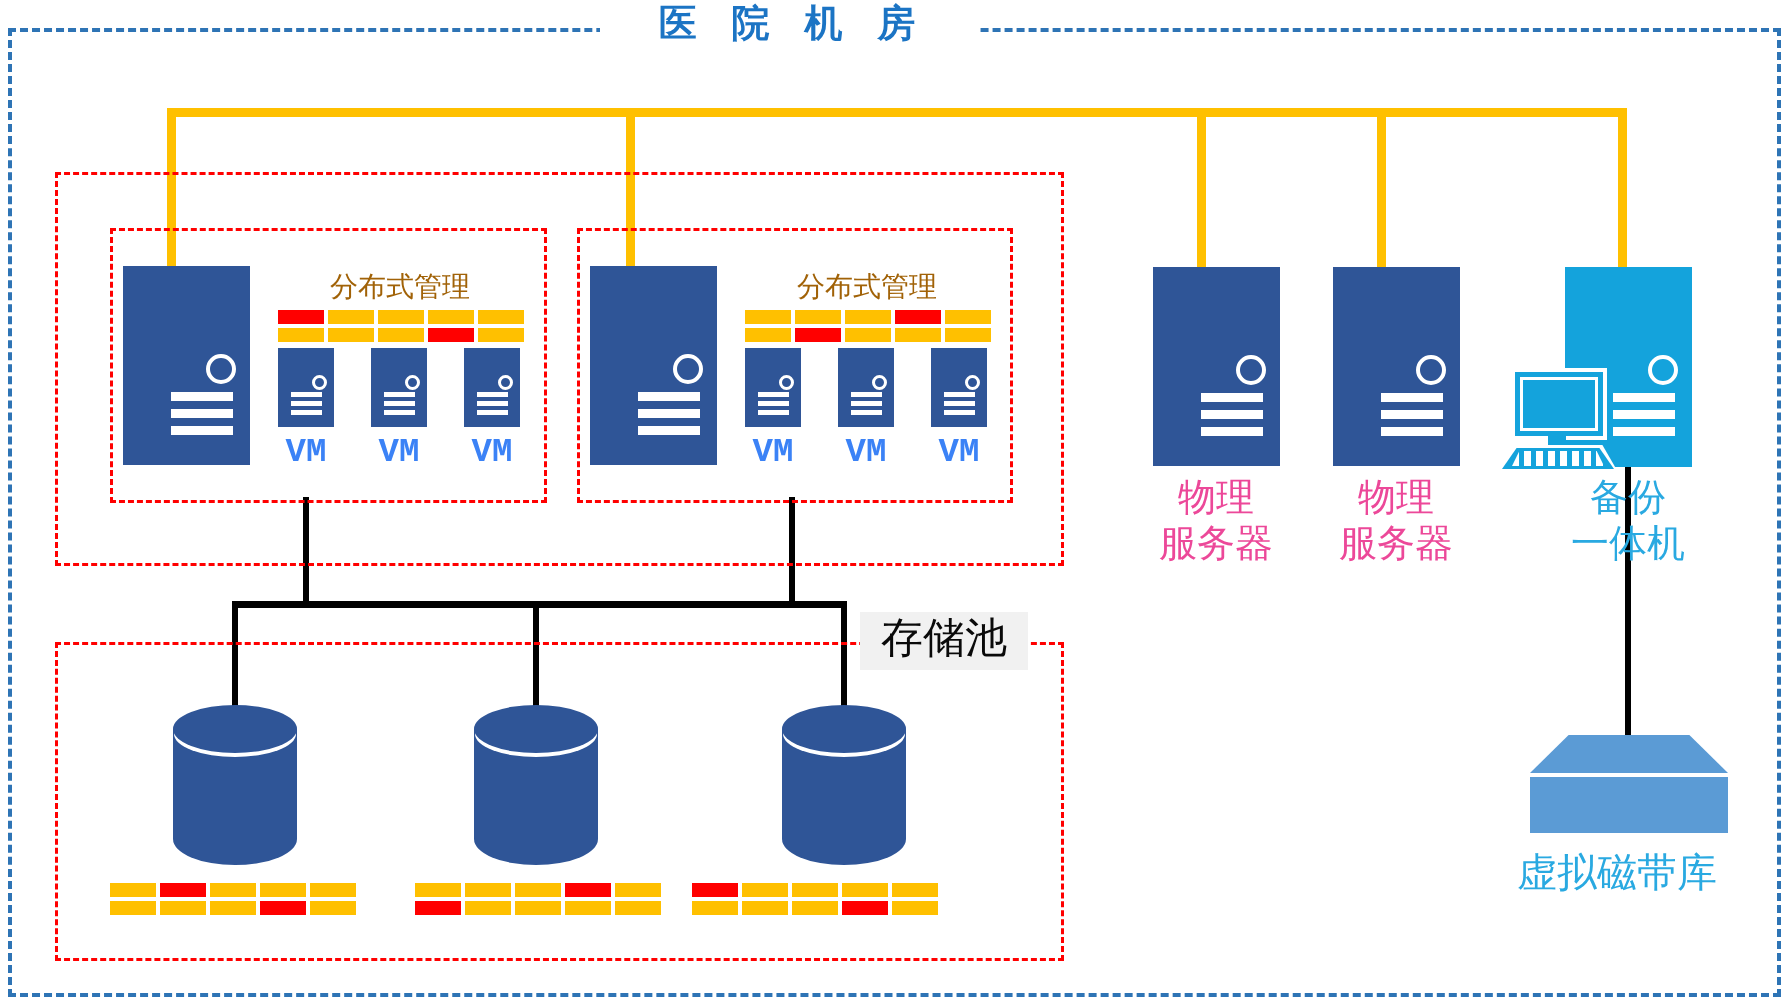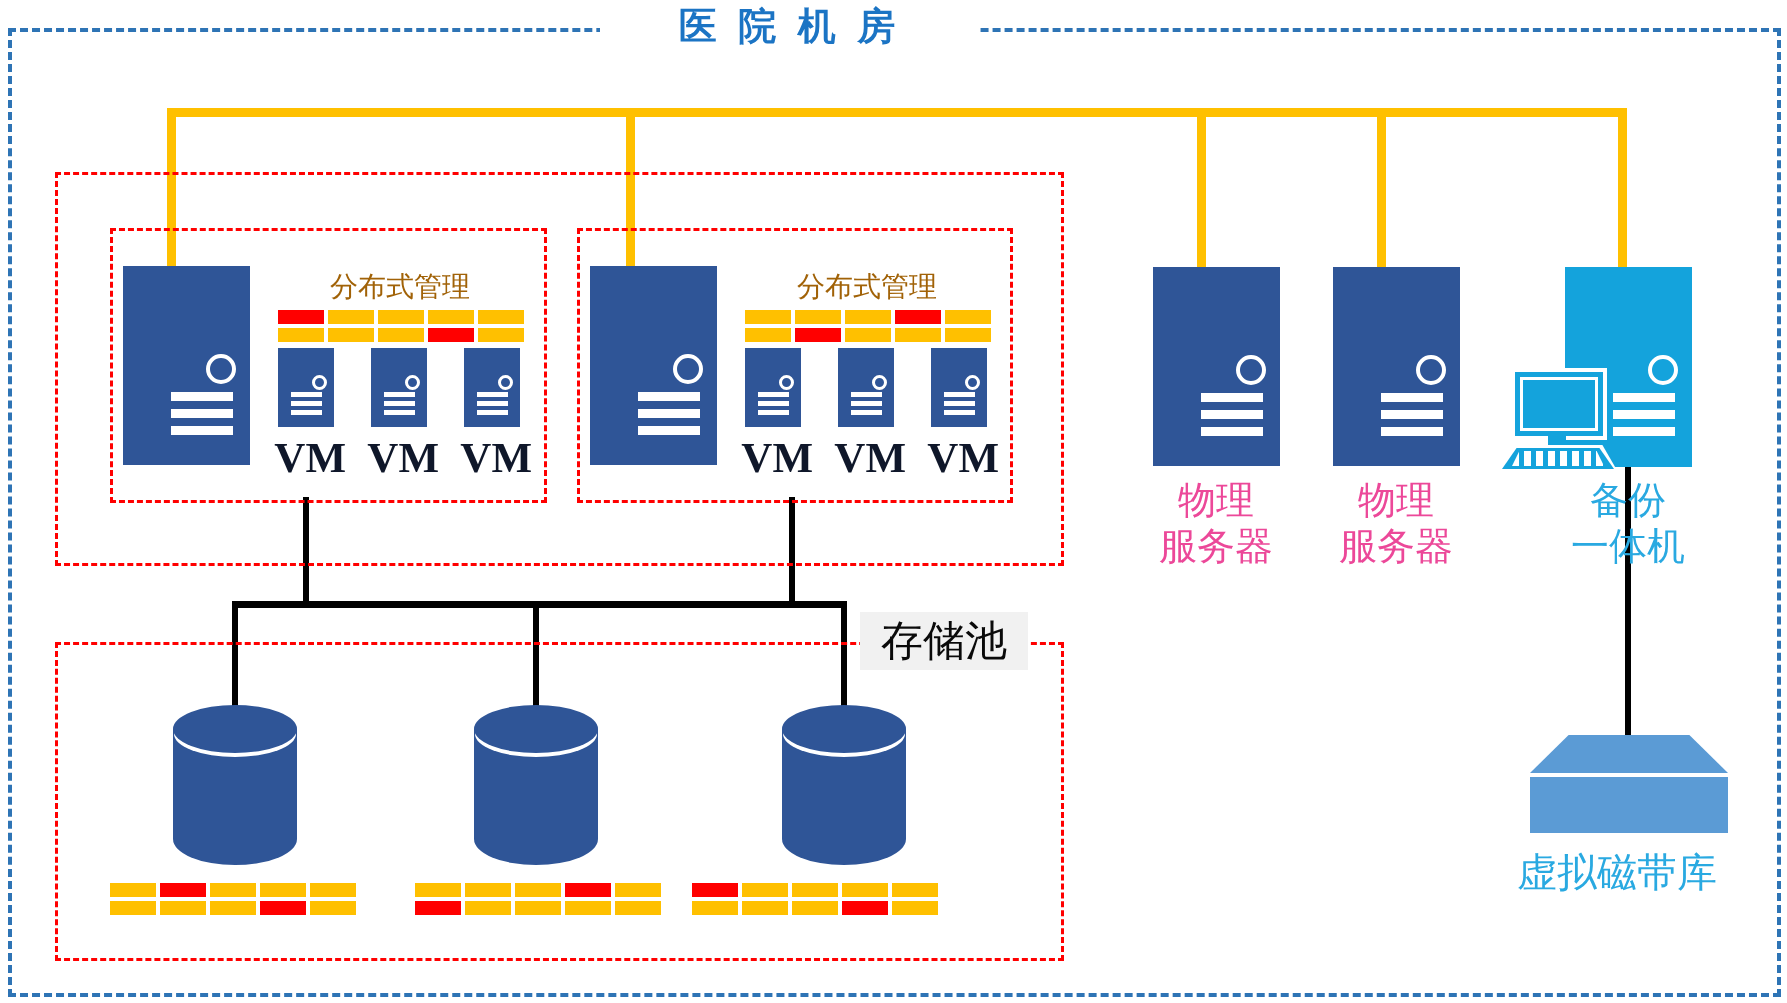--- a/index.html
+++ b/index.html
@@ -1,18 +1,18 @@
 <!DOCTYPE html>
 <html><head>
 <meta charset="utf-8">
 <style>
   html,body{margin:0;padding:0;background:#fff;}
   #canvas{
     position:relative;width:1782px;height:1003px;background:#ffffff;overflow:hidden;
-    font-family:Liberation Serif, serif;
+    font-family:Liberation Mono, monospace;
   }
   .abs{position:absolute;}
   
   .outer-border{left:8px;top:28px;width:1765px;height:961px;border:4px dashed #2E74B5;z-index:1;}
   .diagram-title{left:600px;top:2px;width:380px;height:48px;line-height:48px;text-align:center;
     background:#ffffff;color:#1B74C4;font-size:38px;font-weight:bold;letter-spacing:6px;z-index:6;}
   
   .redbox{border:3px dashed #FF0000;z-index:2;}
   .cluster-box{left:55px;top:172px;width:1003px;height:388px;}
   .inner-box-1{left:110px;top:228px;width:431px;height:269px;}
@@ -36,21 +36,21 @@
   .tower-sm{width:56px;height:79px;}
   .tower-sm .led{width:9px;height:9px;border-width:3px;right:7px;top:27px;}
   .tower-sm .vent{left:13px;width:31px;height:5px;}
   .tower-sm .v1{top:44px;} .tower-sm .v2{top:53px;} .tower-sm .v3{top:62px;}
   .cyan{background:#14A3DC;}
   
   .barrow{display:flex;gap:4px;z-index:3;}
   .barrow .seg{display:block;width:46px;height:14px;}
   
   .mgmt-label{width:246px;text-align:center;color:#a16207;font-size:28px;z-index:3;}
-  .vm-label{width:80px;text-align:right;color:#0f172a;font-size:43px;font-weight:bold;z-index:3;}
+  .vm-label{width:80px;text-align:center;color:#3b82f6;font-size:34px;font-weight:bold;z-index:3;}
   .node-label{width:170px;text-align:center;color:#ec4899;font-size:38px;line-height:46px;
     white-space:pre-line;z-index:4;}
   .cyan-text{color:#29A9E1;}
   
   .cyl{width:124px;height:160px;z-index:3;}
   .cyl-body{position:absolute;left:0;top:24px;width:124px;height:136px;background:#2F5597;
     border-radius:0 0 62px 62px / 0 0 26px 26px;}
   .cyl-top{position:absolute;left:0;top:0;width:124px;height:48px;background:#2F5597;
     border-radius:50%;box-shadow:0 5px 0 -1px #ffffff;}
   

